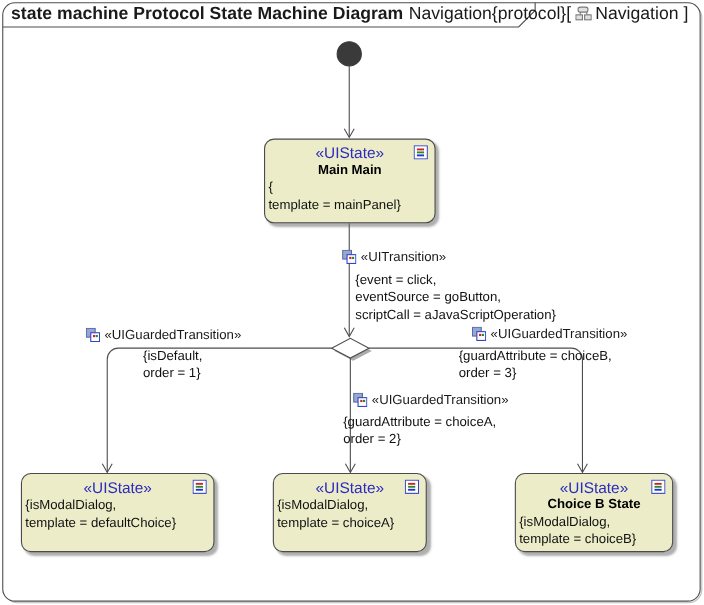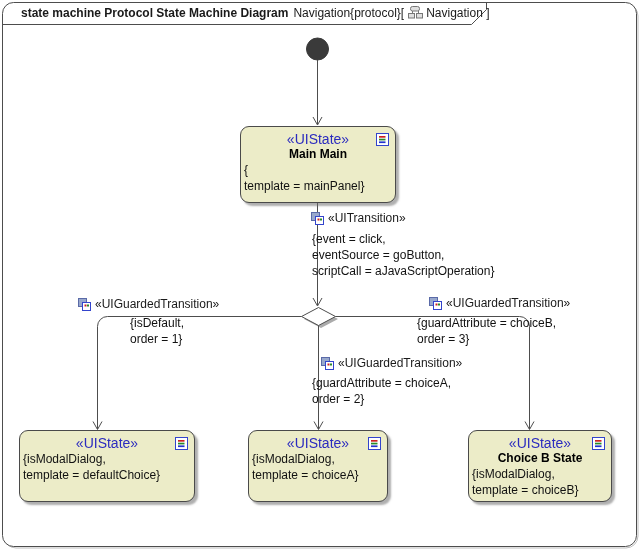--- a/index.html
+++ b/index.html
@@ -3,22 +3,22 @@
 <meta charset="utf-8">
 <style>
   html,body{margin:0;padding:0;background:#fff;}
   .canvas{
     position:relative;width:640px;height:550px;overflow:hidden;
     font-family:"Liberation Sans",sans-serif;color:#1a1a1a;background:#fff;
   }
   .layer{position:absolute;left:0;top:0;width:640px;height:550px;}
   
   .frame-title{
-    position:absolute;left:21px;top:5px;height:16px;line-height:16px;
-    font-size:12px;white-space:nowrap;
+    position:absolute;left:10px;top:5px;height:16px;line-height:16px;
+    font-size:16px;white-space:nowrap;
   }
   .frame-title .bold{font-weight:bold;margin-right:5px;}
   .frame-title .nav-icon{display:inline-block;vertical-align:-2px;margin:0 3px 0 4px;}
   
   .state{
     position:absolute;background:#ECECC8;border:1px solid #4A4A4A;border-radius:9px;
     box-shadow:3px 3px 2px rgba(110,110,110,0.55);
     box-sizing:border-box;padding-top:5px;
   }
   .state .stype{
@@ -128,31 +128,31 @@
       <div>template = choiceB}</div>
     </div>
     <span class="sicon"><svg width="13" height="13" viewBox="0 0 13 13">
           <rect x="0.5" y="0.5" width="12" height="12" fill="#fff" stroke="#3344CC"></rect>
           <rect x="3" y="3" width="6.5" height="1.7" fill="#CC2222"></rect>
           <rect x="3" y="5.7" width="6.5" height="1.7" fill="#2A8A2A"></rect>
           <rect x="3" y="8.4" width="6.5" height="1.7" fill="#2233CC"></rect>
         </svg></span>
   </div>
 
-  <div class="tlabel" style="left:311px;top:212px">
+  <div class="tlabel" style="left:311px;top:227px">
     <div class="trow">
       <span class="ticon"><svg width="13" height="13" viewBox="0 0 13 13">
             <rect x="0.5" y="0.5" width="8" height="8" fill="#98A8CC" stroke="#5A6AA8"></rect>
             <rect x="4.5" y="4.5" width="8" height="8" fill="#fff" stroke="#3344CC"></rect>
             <rect x="6.5" y="6.5" width="2" height="2" fill="#CC2222"></rect>
             <rect x="9" y="6.5" width="2" height="2" fill="#2A8A2A"></rect>
           </svg></span>
       <span class="tst">«UITransition»</span>
     </div>
-    <div class="tguard" style="margin-top:6px;margin-left:1px">
+    <div class="tguard" style="margin-top:6px;margin-left:12px">
       <div>{event = click,</div>
       <div>eventSource = goButton,</div>
       <div>scriptCall = aJavaScriptOperation}</div>
     </div>
   </div>
 
   <div class="tlabel" style="left:78px;top:298px">
     <div class="trow">
       <span class="ticon"><svg width="13" height="13" viewBox="0 0 13 13">
             <rect x="0.5" y="0.5" width="8" height="8" fill="#98A8CC" stroke="#5A6AA8"></rect>

